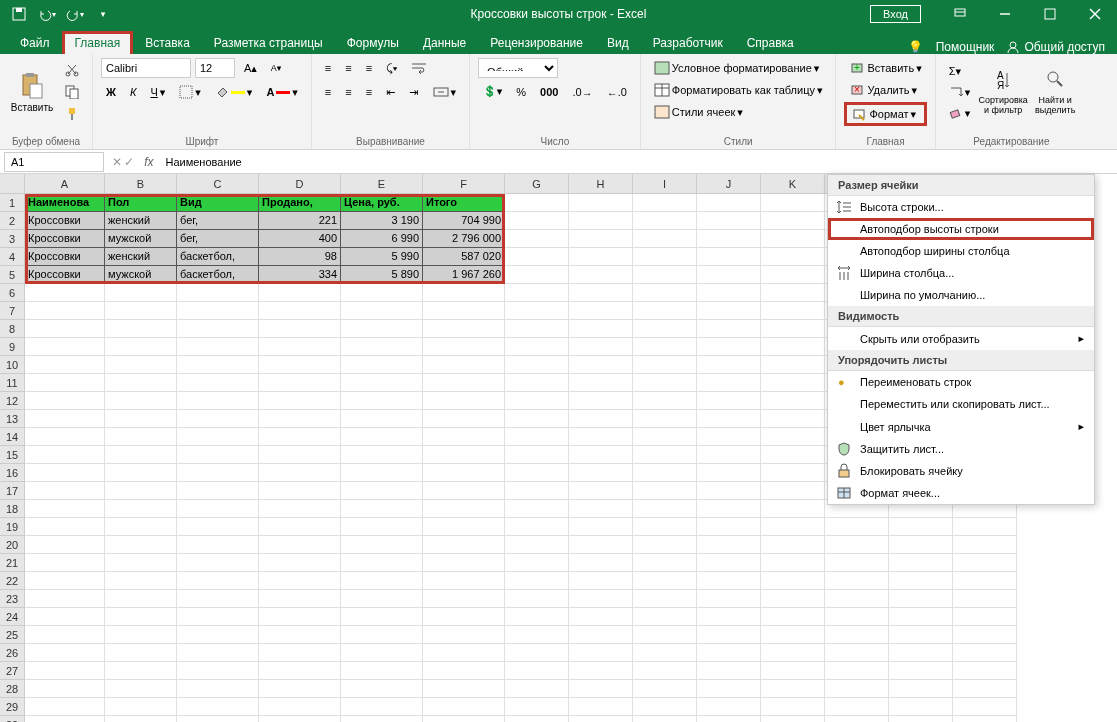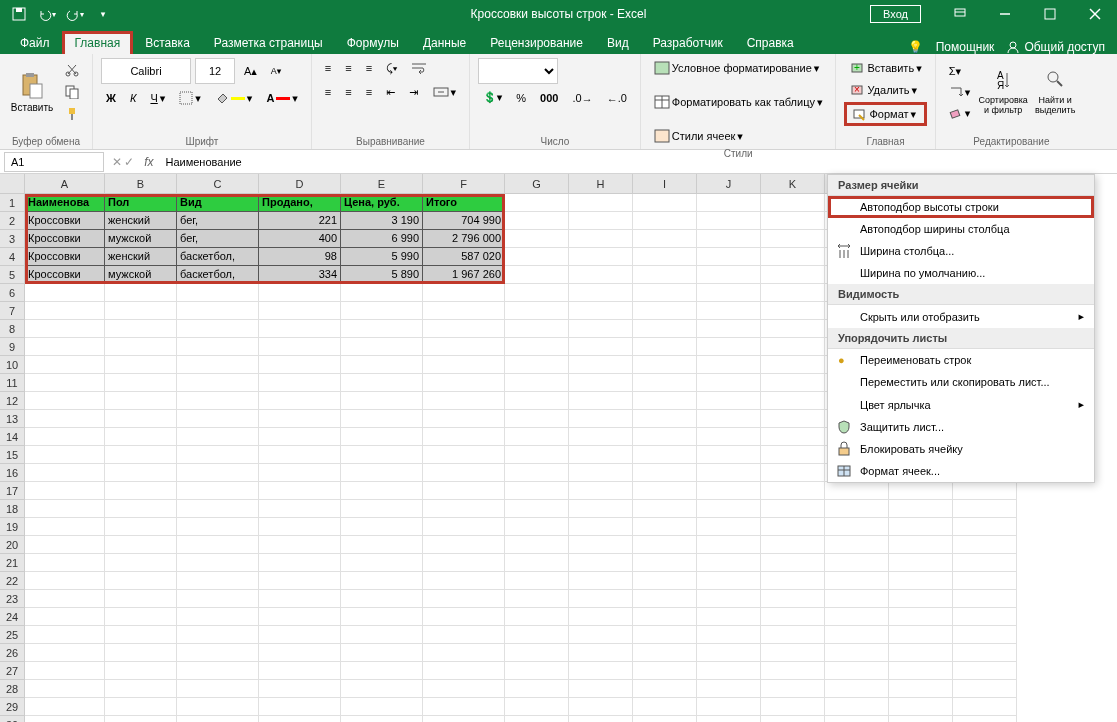--- a/index.html
+++ b/index.html
@@ -22,21 +22,21 @@
 .share-btn { display: flex; align-items: center; gap: 4px; font-size: 12px; }
 
 
 .ribbon { height: 96px; background: #f3f3f3; border-bottom: 1px solid #d4d4d4; display: flex; }
 .ribbon-group { border-right: 1px solid #e1e1e1; padding: 4px 8px 2px; display: flex; flex-direction: column; justify-content: space-between; }
 .ribbon-group-label { font-size: 10px; color: #666; text-align: center; margin-top: auto; padding-top: 2px; }
 .ribbon-row { display: flex; align-items: center; gap: 4px; }
 .ribbon-btn { padding: 2px 4px; border: 1px solid transparent; cursor: pointer; display: flex; align-items: center; gap: 2px; font-size: 11px; }
 .ribbon-btn.highlighted { border: 3px solid #c0392b; }
 .big-btn { flex-direction: column; height: 68px; width: 48px; justify-content: center; }
-.font-select { height: 20px; border: 1px solid #ccc; background: #fff; font-size: 11px; padding: 12px 4px; text-align: center; }
+.font-select { height: 20px; border: 1px solid #ccc; background: #fff; font-size: 11px; padding: 6px 4px; }
 .font-name { width: 90px; }
 .font-size { width: 40px; }
 
 
 .formula-bar { height: 24px; border-bottom: 1px solid #d4d4d4; display: flex; align-items: center; background: #fff; }
 .name-box { width: 100px; height: 20px; border: 1px solid #ccc; padding: 0 6px; font-size: 11px; display: flex; align-items: center; margin: 0 4px; }
 .fx-btns { display: flex; gap: 2px; padding: 0 4px; color: #999; }
 .fx-label { font-style: italic; color: #666; padding: 0 6px; }
 .formula-input { flex: 1; padding: 0 6px; font-size: 11px; }
 
@@ -245,21 +245,21 @@
       <div class="ribbon-btn">
           <b>000</b>
         </div>
       <div class="ribbon-btn">.0→</div>
       <div class="ribbon-btn">←.0</div>
     </div>
     <div class="ribbon-group-label">Число</div>
   </div>
 
   <div class="ribbon-group">
-    <div style="display:flex;flex-direction:column;gap:14px;">
+    <div style="display:flex;flex-direction:column;gap:2px;">
       <div class="ribbon-btn"><svg width="16" height="14">
             <rect x="1" y="1" width="14" height="12" fill="#b8e0b8" stroke="#555"></rect>
           </svg><span>Условное форматирование</span>▾</div>
       <div class="ribbon-btn"><svg width="16" height="14">
             <rect x="1" y="1" width="14" height="12" fill="#fff" stroke="#555"></rect>
             <line x1="1" y1="5" x2="15" y2="5" stroke="#555"></line>
             <line x1="8" y1="1" x2="8" y2="13" stroke="#555"></line>
           </svg><span>Форматировать как таблицу</span>▾</div>
       <div class="ribbon-btn"><svg width="16" height="14">
             <rect x="1" y="1" width="14" height="12" fill="#fce5cd" stroke="#555"></rect>
@@ -862,20 +862,26 @@
             <div class="cell" style="width: 64px;"></div>
             <div class="cell" style="width: 64px;"></div>
           </div>
           <div style="position: absolute; left: 0px; top: 0px; width: 480px; height: 90px; border: 3px solid rgb(192, 57, 43); pointer-events: none;"></div>
         </div>
     </div>
   </div>
 
   <div class="format-menu">
     <div class="menu-section-hdr">Размер ячейки</div>
+    <div class="menu-item">
+        <svg class="mi-icon" viewBox="0 0 16 16">
+          <path d="M3 2 L3 14 M1 4 L3 2 L5 4 M1 12 L3 14 L5 12 M7 4 L15 4 M7 8 L15 8 M7 12 L15 12" fill="none" stroke="#555"></path>
+        </svg>
+        <span>Высота строки...</span>
+      </div>
     <div class="menu-item highlighted">
         <span>Автоподбор высоты строки</span>
       </div>
     <div class="menu-item">
         <span>Автоподбор ширины столбца</span>
       </div>
     <div class="menu-item">
         <svg class="mi-icon" viewBox="0 0 16 16">
           <path d="M2 3 L14 3 M4 1 L2 3 L4 5 M12 1 L14 3 L12 5 M4 7 L4 15 M8 7 L8 15 M12 7 L12 15" fill="none" stroke="#555"></path>
         </svg>

